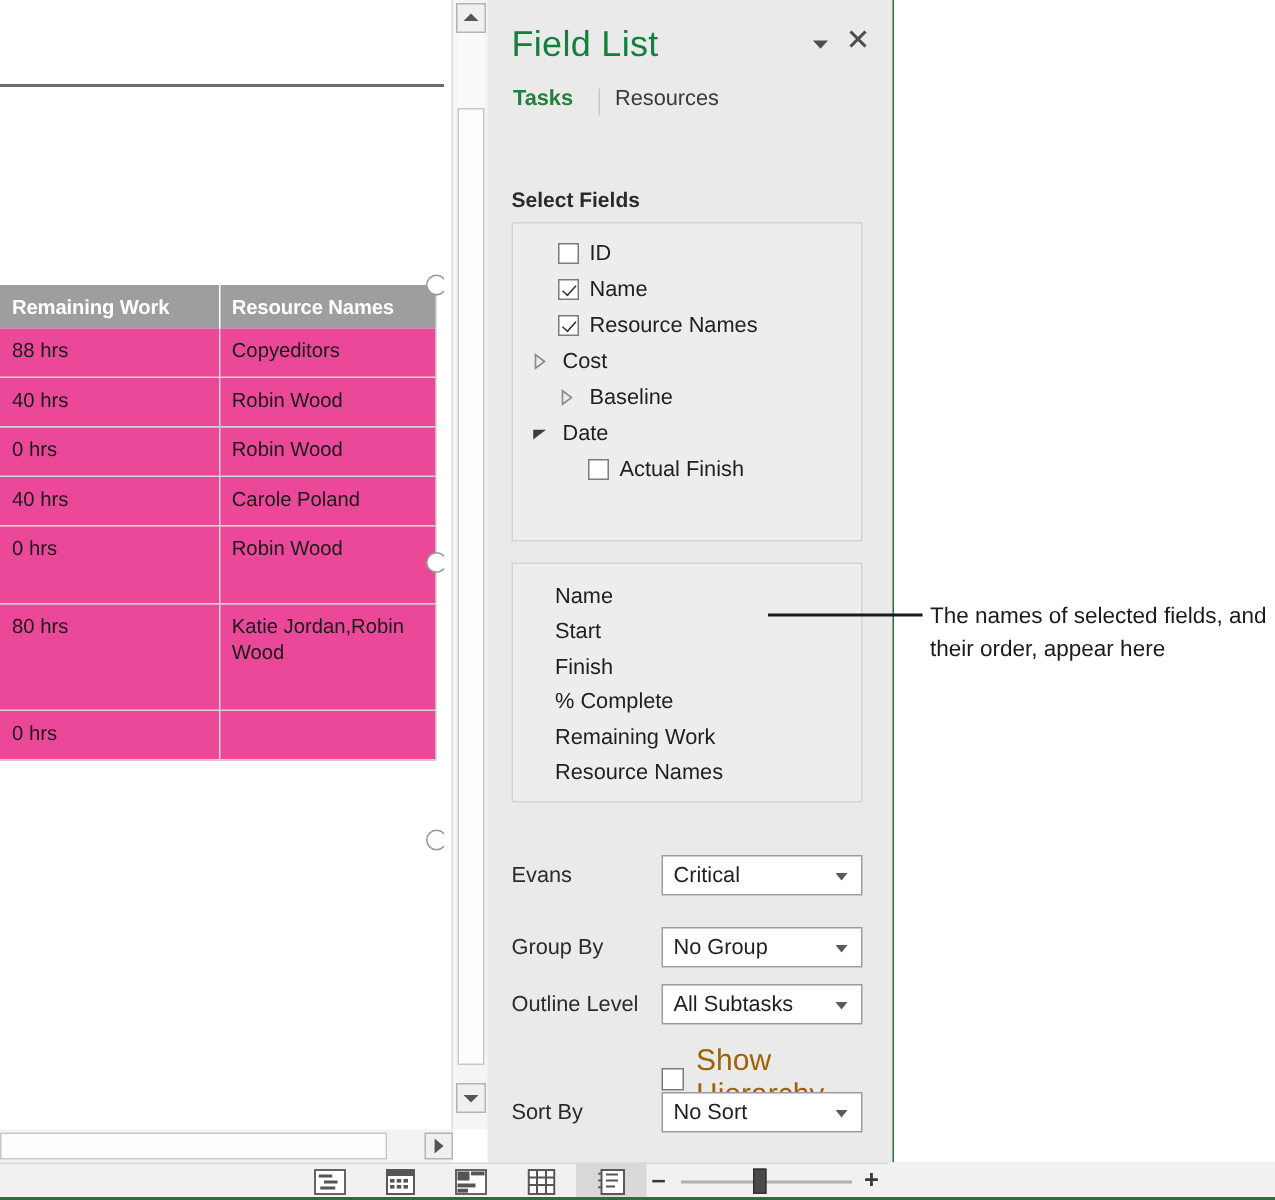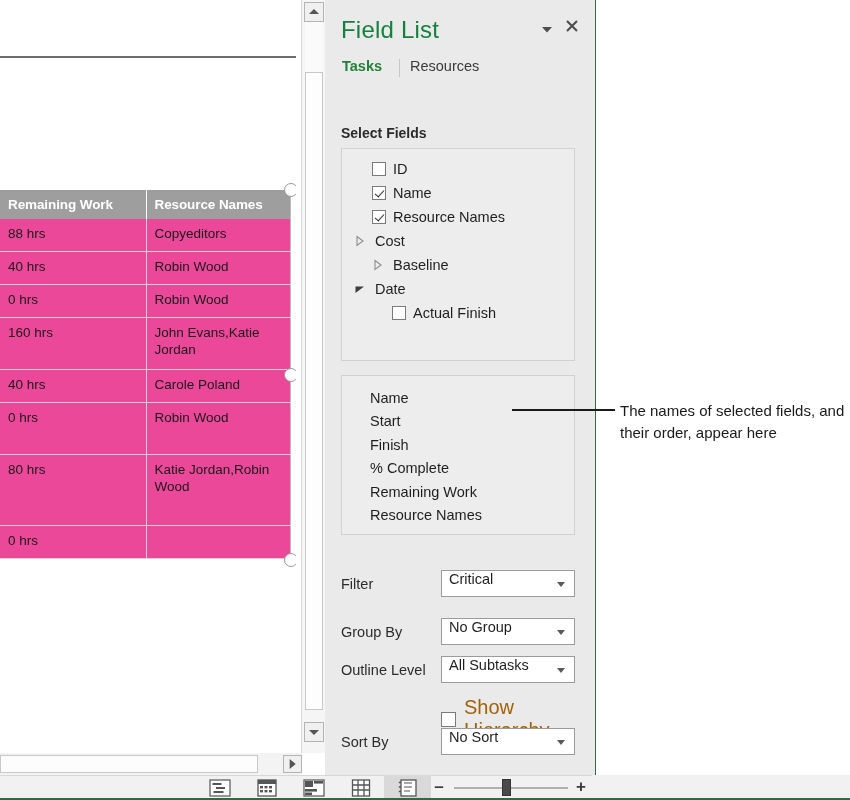--- a/index.html
+++ b/index.html
@@ -161,21 +161,21 @@
     height:23.5px;font-size:14.5px;color:#1f1f1f;padding-left:28px;
     display:flex;align-items:center;
   }
 
   
   .ctl-label{position:absolute;font-size:14.5px;color:#2b2b2b;left:16px;}
   .combo{
     position:absolute;left:116px;width:134px;height:27px;
     background:#ffffff;border:1px solid #9b9b9b;box-sizing:border-box;
     font-size:14.5px;color:#1f1f1f;
-    display:flex;align-items:flex-start;padding-left:7px;cursor:pointer;
+    display:flex;align-items:center;padding-left:7px;cursor:pointer;
   }
   .combo .caret{
     position:absolute;right:9px;top:11px;width:0;height:0;
     border-left:4.5px solid transparent;border-right:4.5px solid transparent;
     border-top:5px solid #5a5a5a;
   }
   #lbl-filter{top:576px;}    #cmb-filter{top:570px;}
   #lbl-group{top:624px;}     #cmb-group{top:618px;}
   #lbl-outline{top:662px;}   #cmb-outline{top:656px;}
   #lbl-sort{top:734px;}      #cmb-sort{top:728px;}
@@ -250,24 +250,20 @@
           <td>Copyeditors</td>
         </tr>
         <tr class="r-norm">
           <td>40 hrs</td>
           <td>Robin Wood</td>
         </tr>
         <tr class="r-norm">
           <td>0 hrs</td>
           <td>Robin Wood</td>
         </tr>
-        <tr class="r-tall">
-          <td>160 hrs</td>
-          <td>John Evans,Katie Jordan</td>
-        </tr>
         <tr class="r-norm">
           <td>40 hrs</td>
           <td>Carole Poland</td>
         </tr>
         <tr class="r-tall">
           <td>0 hrs</td>
           <td>Robin Wood</td>
         </tr>
         <tr class="r-tall2">
           <td>80 hrs</td>
@@ -380,21 +376,21 @@
 
     <div class="listbox" id="chosen-box">
       <div class="chosen-row">Name</div>
       <div class="chosen-row">Start</div>
       <div class="chosen-row">Finish</div>
       <div class="chosen-row">% Complete</div>
       <div class="chosen-row">Remaining Work</div>
       <div class="chosen-row">Resource Names</div>
     </div>
 
-    <div class="ctl-label" id="lbl-filter">Filter</div>
+    <div class="ctl-label" id="lbl-filter">Evans</div>
     <div class="combo" id="cmb-filter">
       <span>Critical</span>
       <span class="caret"></span>
     </div>
 
     <div class="ctl-label" id="lbl-group">Group By</div>
     <div class="combo" id="cmb-group">
       <span>No Group</span>
       <span class="caret"></span>
     </div>

